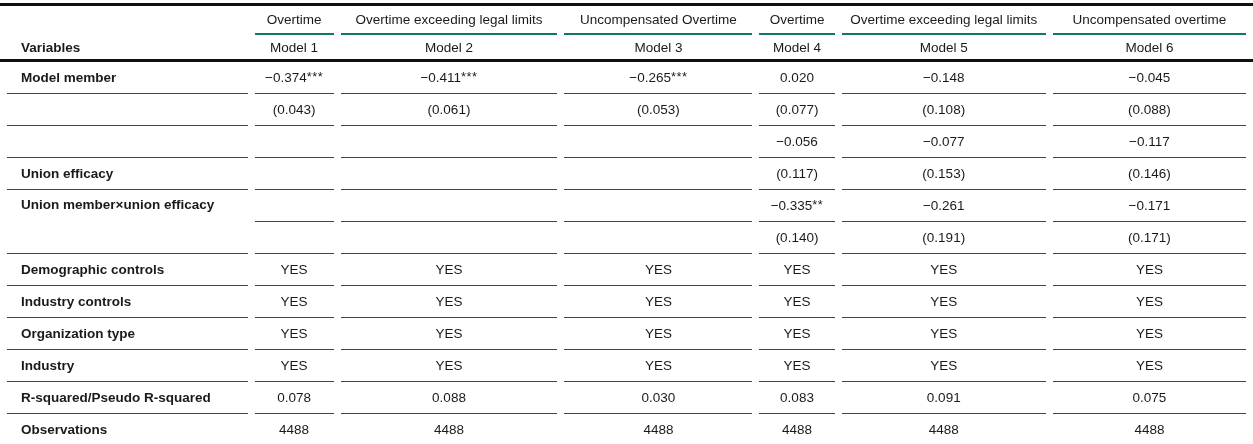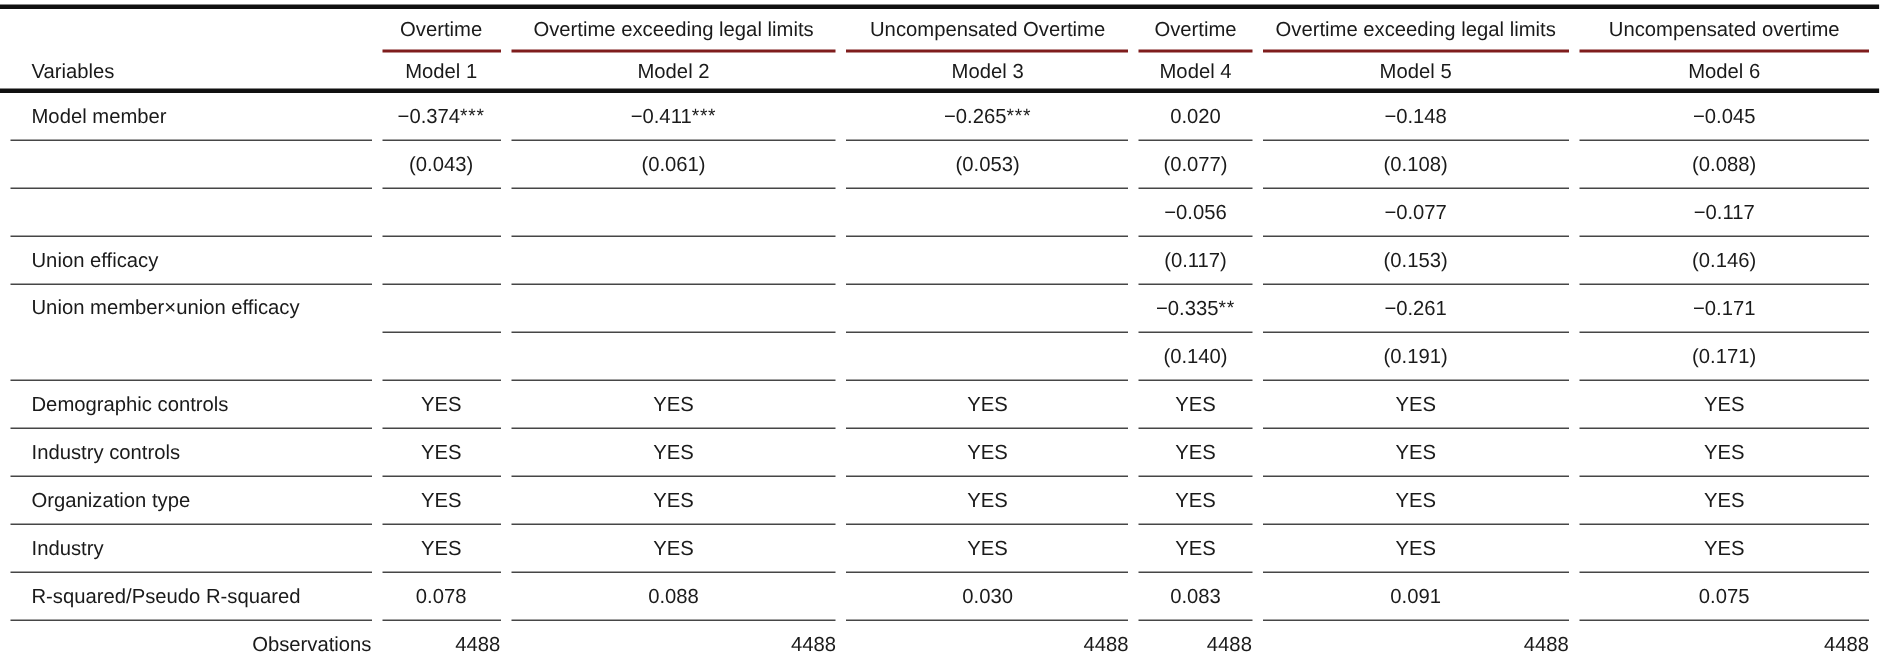--- a/index.html
+++ b/index.html
@@ -37,36 +37,36 @@
     box-sizing: border-box;
     padding: 0;
     text-align: center;
     vertical-align: middle;
     white-space: nowrap;
     overflow: hidden;
   }
   
   .hdr-spanner-row td { height: 29px; }
   .hdr-spanner-row td.spanner {
-    border-bottom: 2px solid #7f1d1d;
+    border-bottom: 2px solid #0f766e;
     padding-bottom: 1px;
   }
   .hdr-model-row td { height: 24px; }
   td.lbl {
     text-align: left;
     padding-left: 14px;
+    font-weight: bold;
   }
   
   .body-table td {
     height: 32px;
     border-bottom: 1.6px solid #464646;
   }
   .body-table tr.last td {
     border-bottom: none;
-    text-align: right;
   }
   .body-table td.rowspan-lbl {
     vertical-align: top;
     padding-top: 7px;
     height: 64px;
   }
   .stars {
     position: relative;
     top: -1px;
     font-size: 0.95em;

